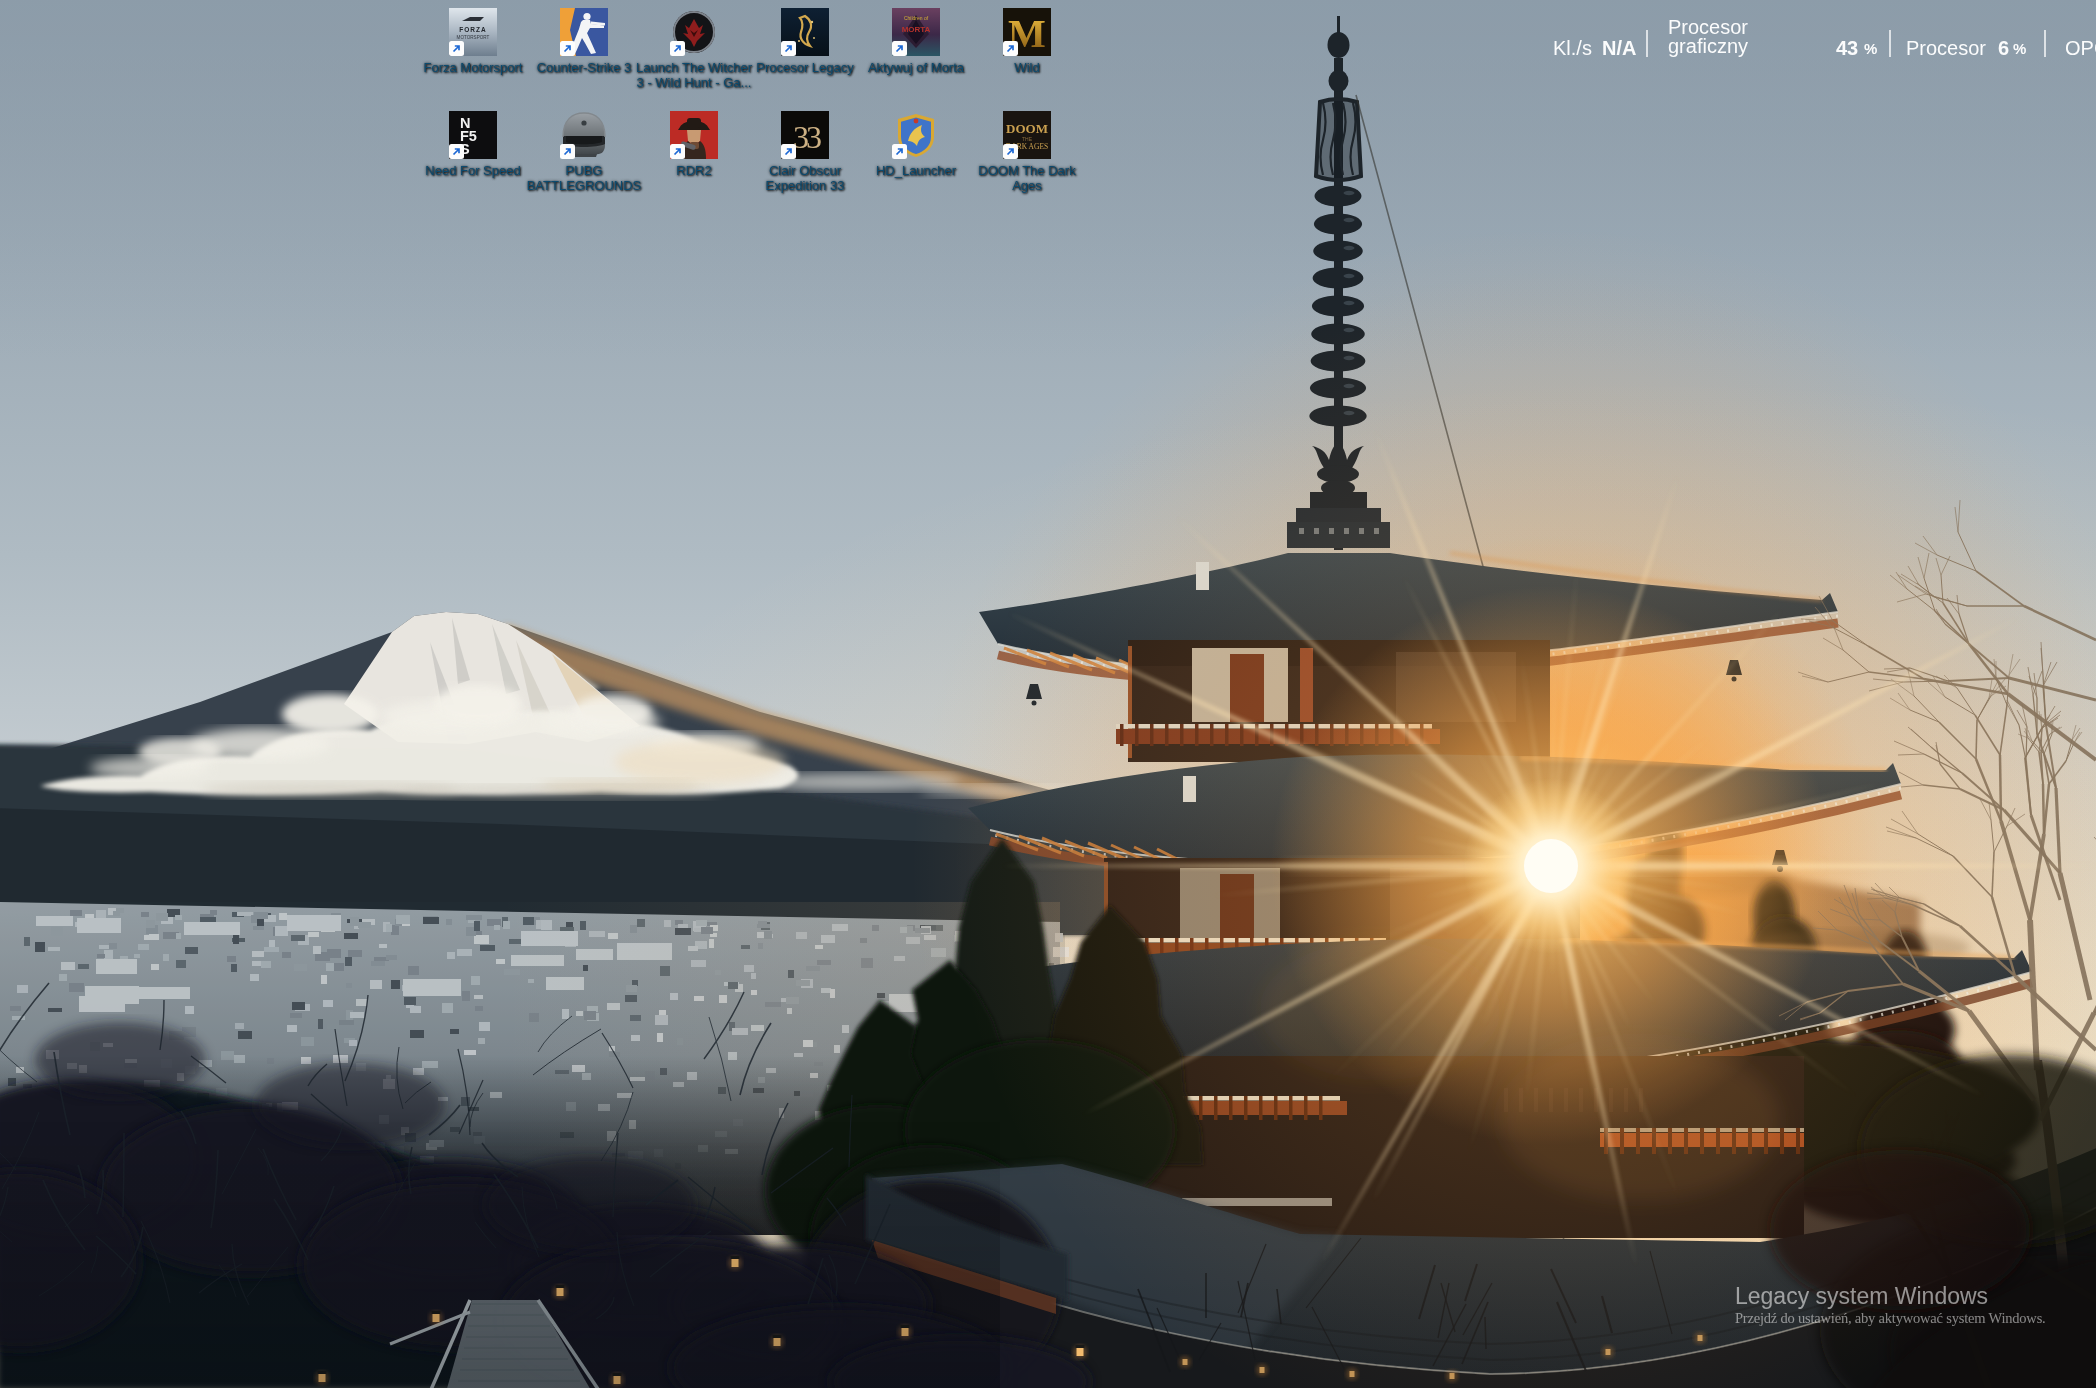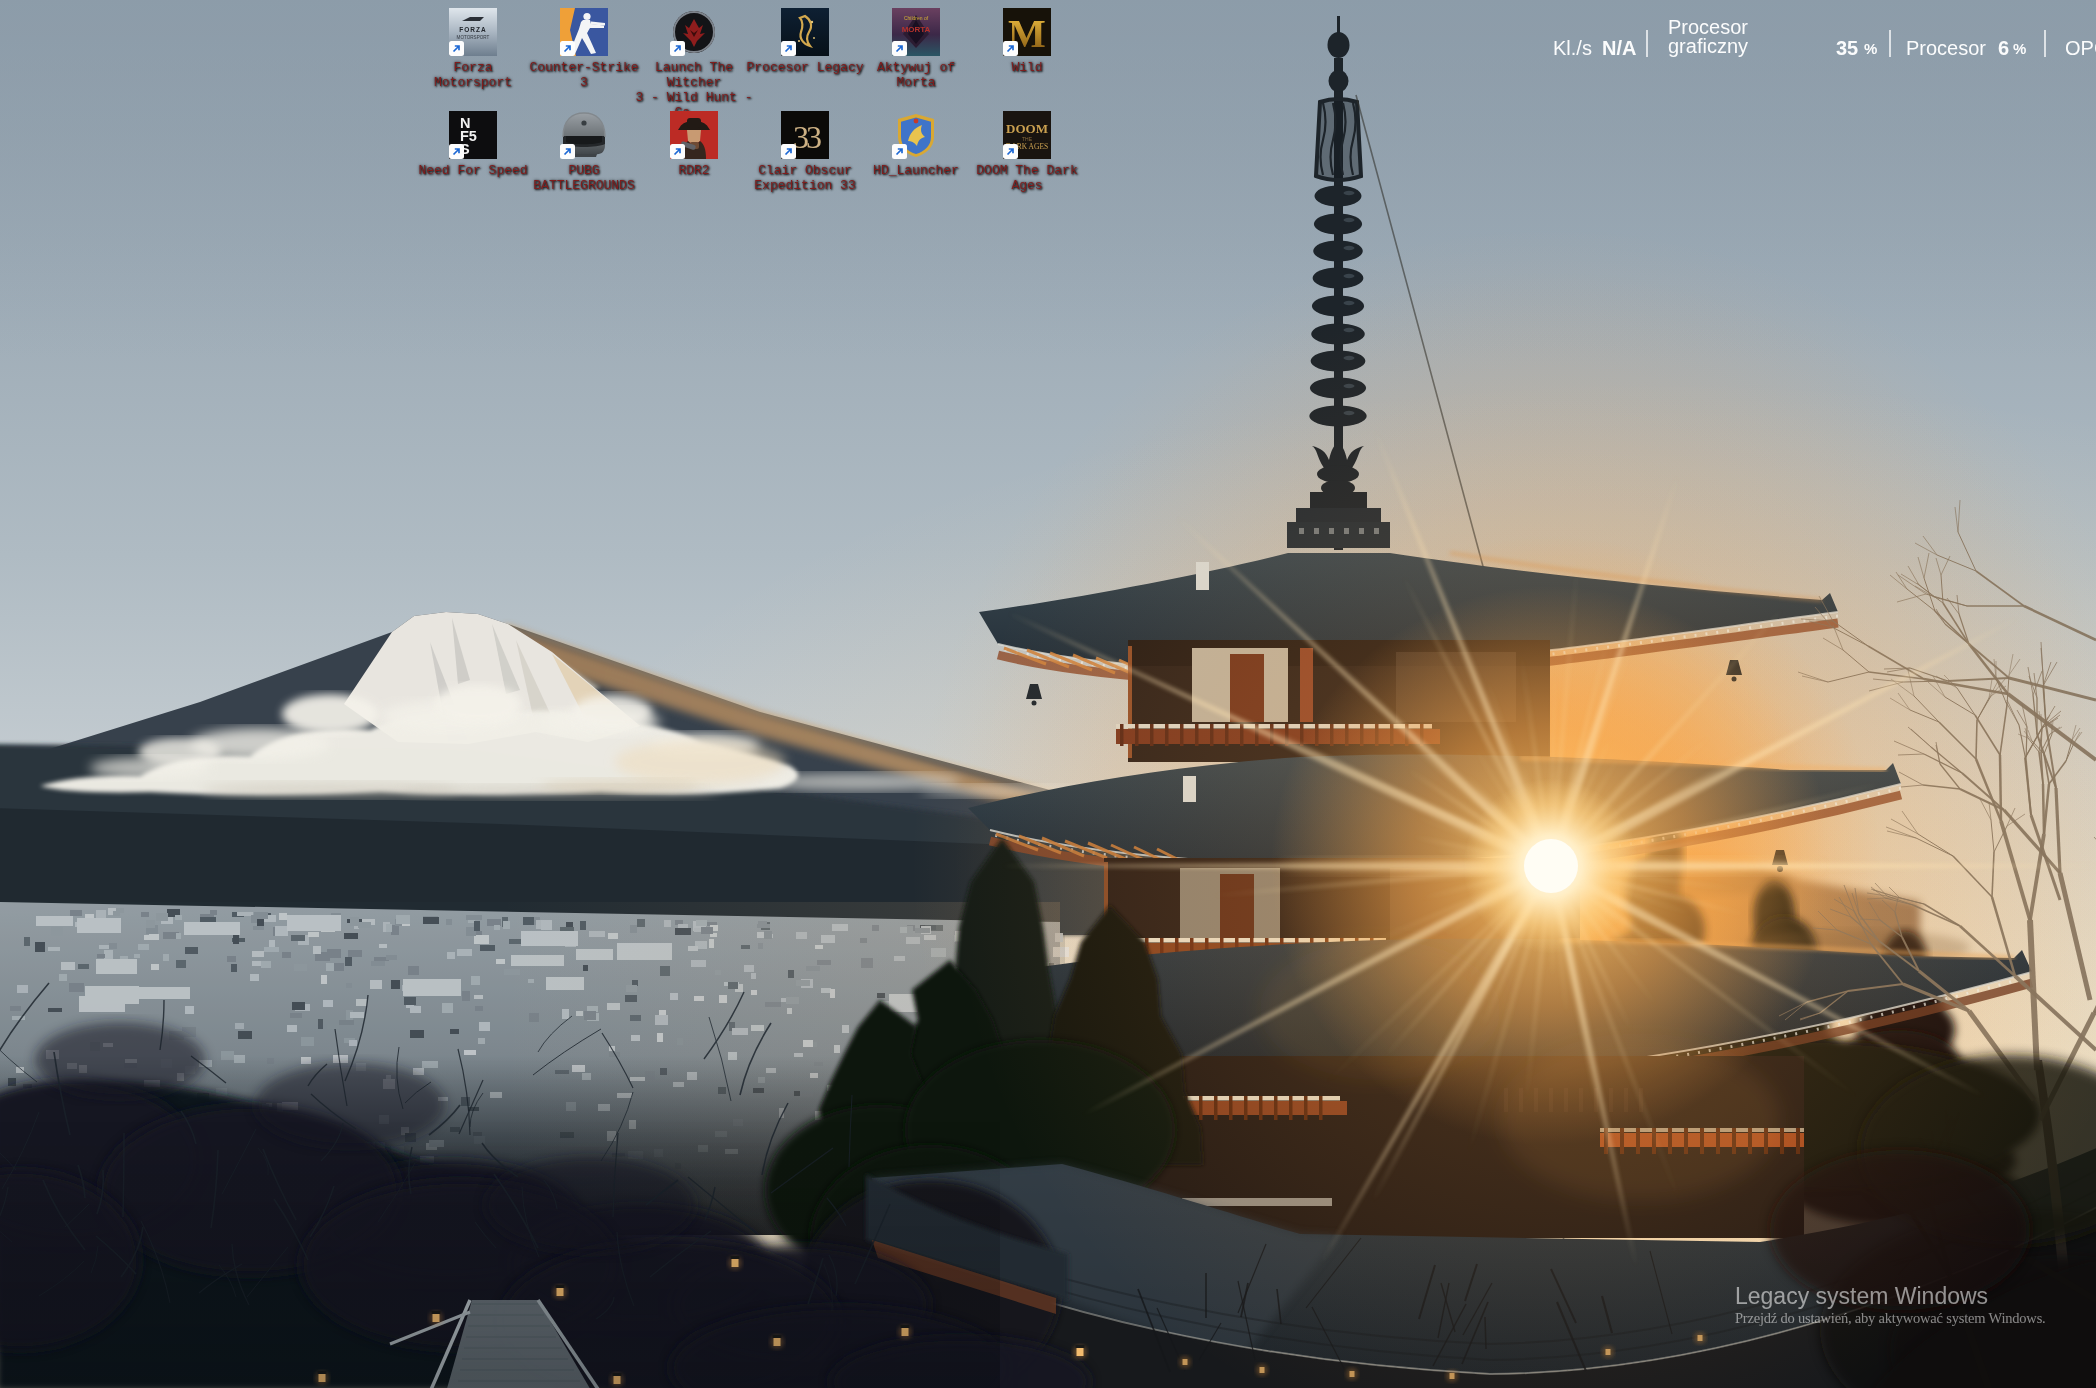--- a/index.html
+++ b/index.html
@@ -1,17 +1,17 @@
 <!DOCTYPE html>
 <html><head><meta charset="utf-8"><style>
 html,body{margin:0;padding:0;width:2096px;height:1388px;overflow:hidden;background:#9aa8b2}
 #bg{position:absolute;left:0;top:0;width:2096px;height:1388px}
 .ic{position:absolute;width:48px;height:48px}
 .sc{position:absolute;left:0;bottom:0;width:15px;height:15px}
-.lb{position:absolute;text-align:center;font-family:Liberation Mono, monospace;font-size:13px;line-height:15px;color:#7f1d1d;
+.lb{position:absolute;text-align:center;font-family:Liberation Sans, sans-serif;font-size:13px;line-height:15px;color:#0c4a6e;
  text-shadow:1px 1px 2px rgba(0,0,0,.95),0 0 3px rgba(0,0,0,.7)}
 .perf{position:absolute;left:0;top:0;width:2096px;height:90px;font-family:"Liberation Sans",sans-serif;font-size:20px;color:rgba(255,255,255,.97)}
 .perf div,.perf b{position:absolute;white-space:nowrap}
 .sep{width:1.5px;height:27px;background:rgba(255,255,255,.7)}
 .wm1{position:absolute;left:1735px;top:1283px;font-family:"Liberation Sans",sans-serif;font-size:23px;color:rgba(255,255,255,.55);white-space:nowrap}
 .wm2{position:absolute;left:1735px;top:1310px;font-family:Liberation Serif, serif;font-size:14.5px;letter-spacing:-0.2px;color:rgba(255,255,255,.5);white-space:nowrap}
 </style></head><body>
 <div id="bg"><svg width="2096" height="1388" viewBox="0 0 2096 1388">
       <defs>
 <linearGradient id="sky" x1="0" y1="0" x2="0" y2="1">
@@ -1560,21 +1560,21 @@
     </svg><div class="sc"><svg width="15" height="15" viewBox="0 0 15 15">
         <rect width="15" height="15" rx="2.5" fill="#fdfdfd"></rect>
         <path d="M4.5 10.5 L9.5 5.5 M5.8 5 L10 5 L10 9.2" stroke="#1c68d4" stroke-width="1.7" fill="none"></path>
       </svg></div></div>
 <div class="lb" style="left:962px;top:163px;width:130px">DOOM The Dark<br>Ages</div>
 <div class="perf">
 <div style="left:1553px;top:37px">Kl./s</div>
 <b style="left:1602px;top:37px">N/A</b>
 <div class="sep" style="left:1646px;top:30px"></div>
 <div style="left:1668px;top:18px;line-height:19px">Procesor<br>graficzny</div>
-<b style="left:1836px;top:37px">35</b>
+<b style="left:1836px;top:37px">43</b>
 <div style="left:1864px;top:40px;font-size:15px;font-weight:bold">%</div>
 <div class="sep" style="left:1889px;top:30px"></div>
 <div style="left:1906px;top:37px">Procesor</div>
 <b style="left:1998px;top:37px">6</b>
 <div style="left:2013px;top:40px;font-size:15px;font-weight:bold">%</div>
 <div class="sep" style="left:2044px;top:30px"></div>
 <div style="left:2065px;top:37px">OPC</div>
 </div>
 <div class="wm1">Legacy system Windows</div>
 <div class="wm2">Przejdź do ustawień, aby aktywować system Windows.</div>

